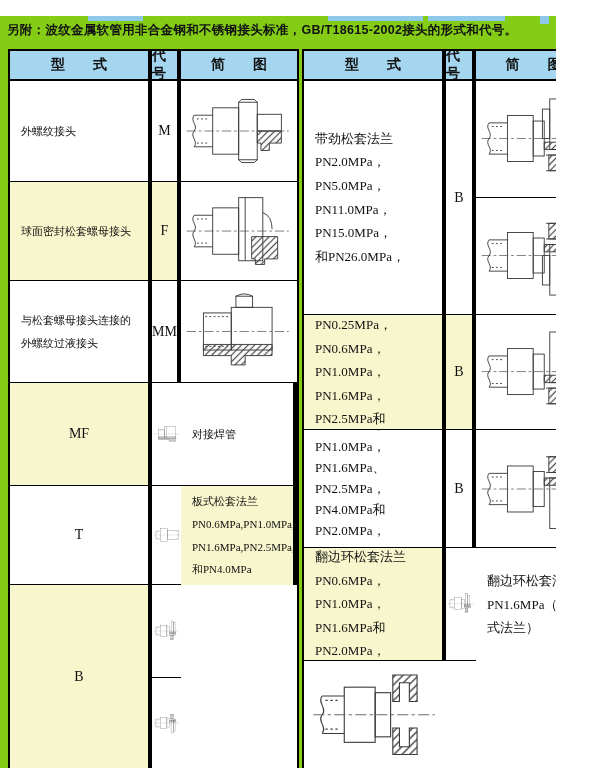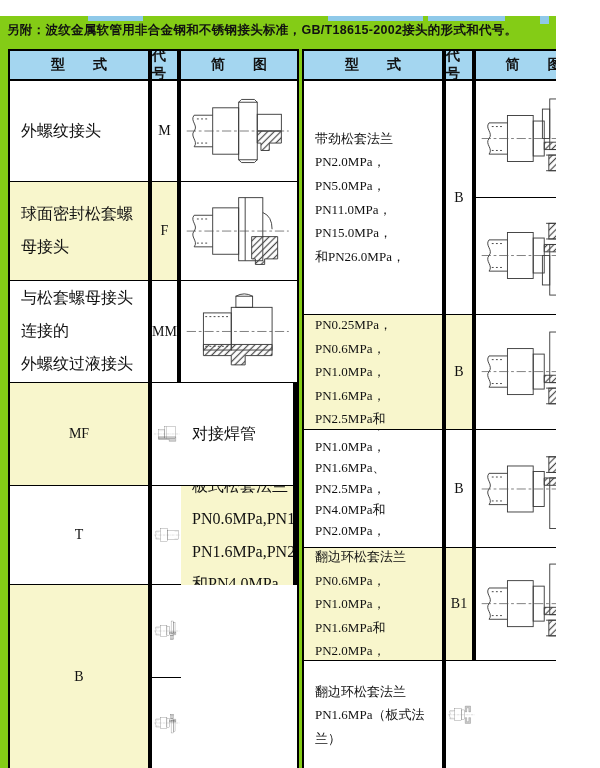--- a/index.html
+++ b/index.html
@@ -11,21 +11,21 @@
   .tables{position:absolute;left:8px;top:33px;width:585px;height:723px;display:flex;gap:3px;}
   .tbl{flex:1;display:grid;background:#fff;border:2px solid #000;border-bottom-width:3px;box-sizing:border-box;}
   .left-tbl{grid-template-columns:142px 29px 1fr;grid-template-rows:30px 101px 99px 102px 103px 99px 1fr;}
   .right-tbl{grid-template-columns:142px 30px 1fr;grid-template-rows:30px 234px 115px 118px 113px 1fr;}
   .cell{border-right:4px solid #000000;border-bottom:1px solid #000;box-sizing:border-box;
         display:flex;align-items:center;justify-content:center;overflow:hidden;background:#fff;}
   .cell.cr{border-right:none;}
   .cell.nb{border-bottom:none;}
   .hdr{background:#a4d6f0;font-weight:bold;font-size:14px;border-bottom-width:2px;}
   .type{justify-content:flex-start;text-align:left;padding:2px 4px 2px 11px;
-        font-family:"Liberation Serif",serif;font-size:16px;line-height:2.05;white-space:pre-line;}
+        font-family:"Liberation Serif",serif;font-size:11px;line-height:2.05;white-space:pre-line;}
   .right-tbl .type{font-size:13px;line-height:1.82;}
   .right-tbl .type.tight{line-height:1.63;}
   .code{font-family:"Liberation Serif",serif;font-size:14px;}
   .hl{background:#f8f6cc;font-family:Liberation Serif, serif;}
   .cell.diag{padding:0;flex-direction:column;align-items:stretch;}
   .sub{flex:1;display:flex;align-items:center;justify-content:center;}
   .sub.first{border-bottom:1px solid #000;}
   svg.diag{stroke:#3a3a3a;fill:none;stroke-width:1;width:96%;height:94%;}
   svg.diag .cl{stroke-width:0.8;stroke:#555;}
 </style>
@@ -231,21 +231,20 @@
           <svg class="diag" viewBox="0 0 120 92">
             <use href="#flangeDown" xlink:href="#flangeDown"></use>
             <path class="cl" d="M4,46 H114" stroke-dasharray="10 3 3 3"></path>
           </svg>
         </div>
       </div>
 
       <div class="cell type hl">翻边环松套法兰
 PN0.6MPa，PN1.0MPa，
 PN1.6MPa和PN2.0MPa，</div>
-      <div class="cell code hl">B1</div>
       <div class="cell cr diag">
         <div class="sub">
           <svg class="diag" viewBox="0 0 120 92">
             <use href="#flangeUp" xlink:href="#flangeUp"></use>
             <path class="cl" d="M4,46 H114" stroke-dasharray="10 3 3 3"></path>
           </svg>
         </div>
       </div>
 
       <div class="cell type nb">翻边环松套法兰

